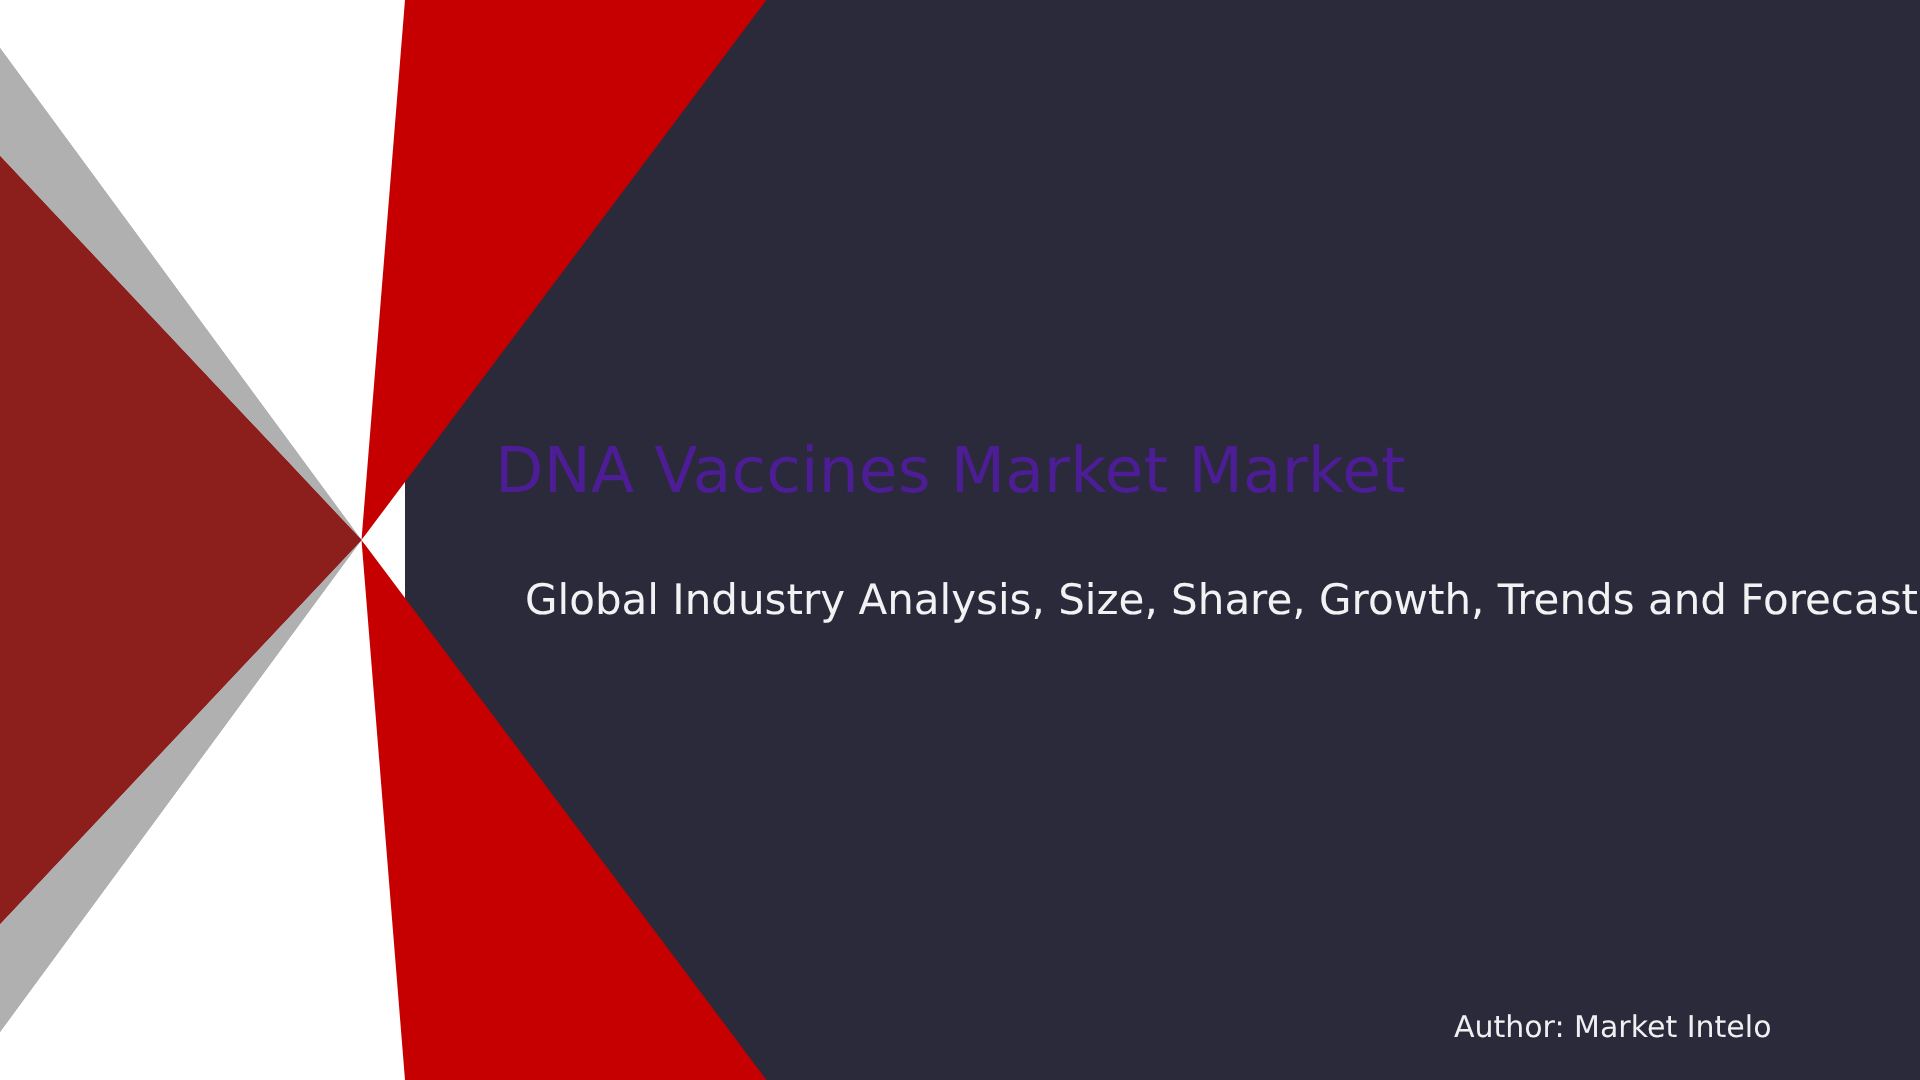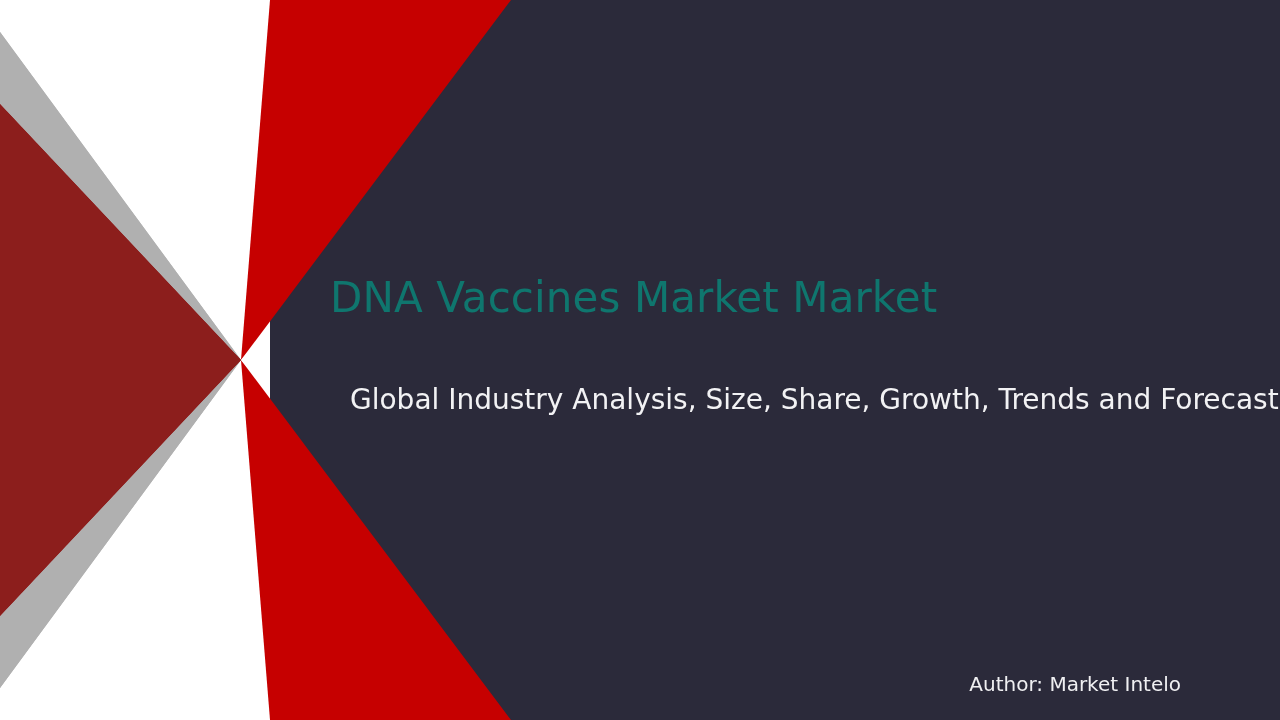--- a/index.html
+++ b/index.html
@@ -29,23 +29,23 @@
   .content-layer {
     position: absolute;
     left: 0;
     top: 0;
     width: 1280px;
     height: 720px;
   }
   .title {
     position: absolute;
     left: 330px;
-    top: 246px;
+    top: 262px;
     width: 900px;
-    color: #0f766e;
+    color: #4c1d95;
     font-size: 42px;
     font-weight: normal;
     line-height: 1.15;
     letter-spacing: 0.1px;
     white-space: nowrap;
   }
   .subtitle {
     position: absolute;
     left: 330px;
     top: 383px;

